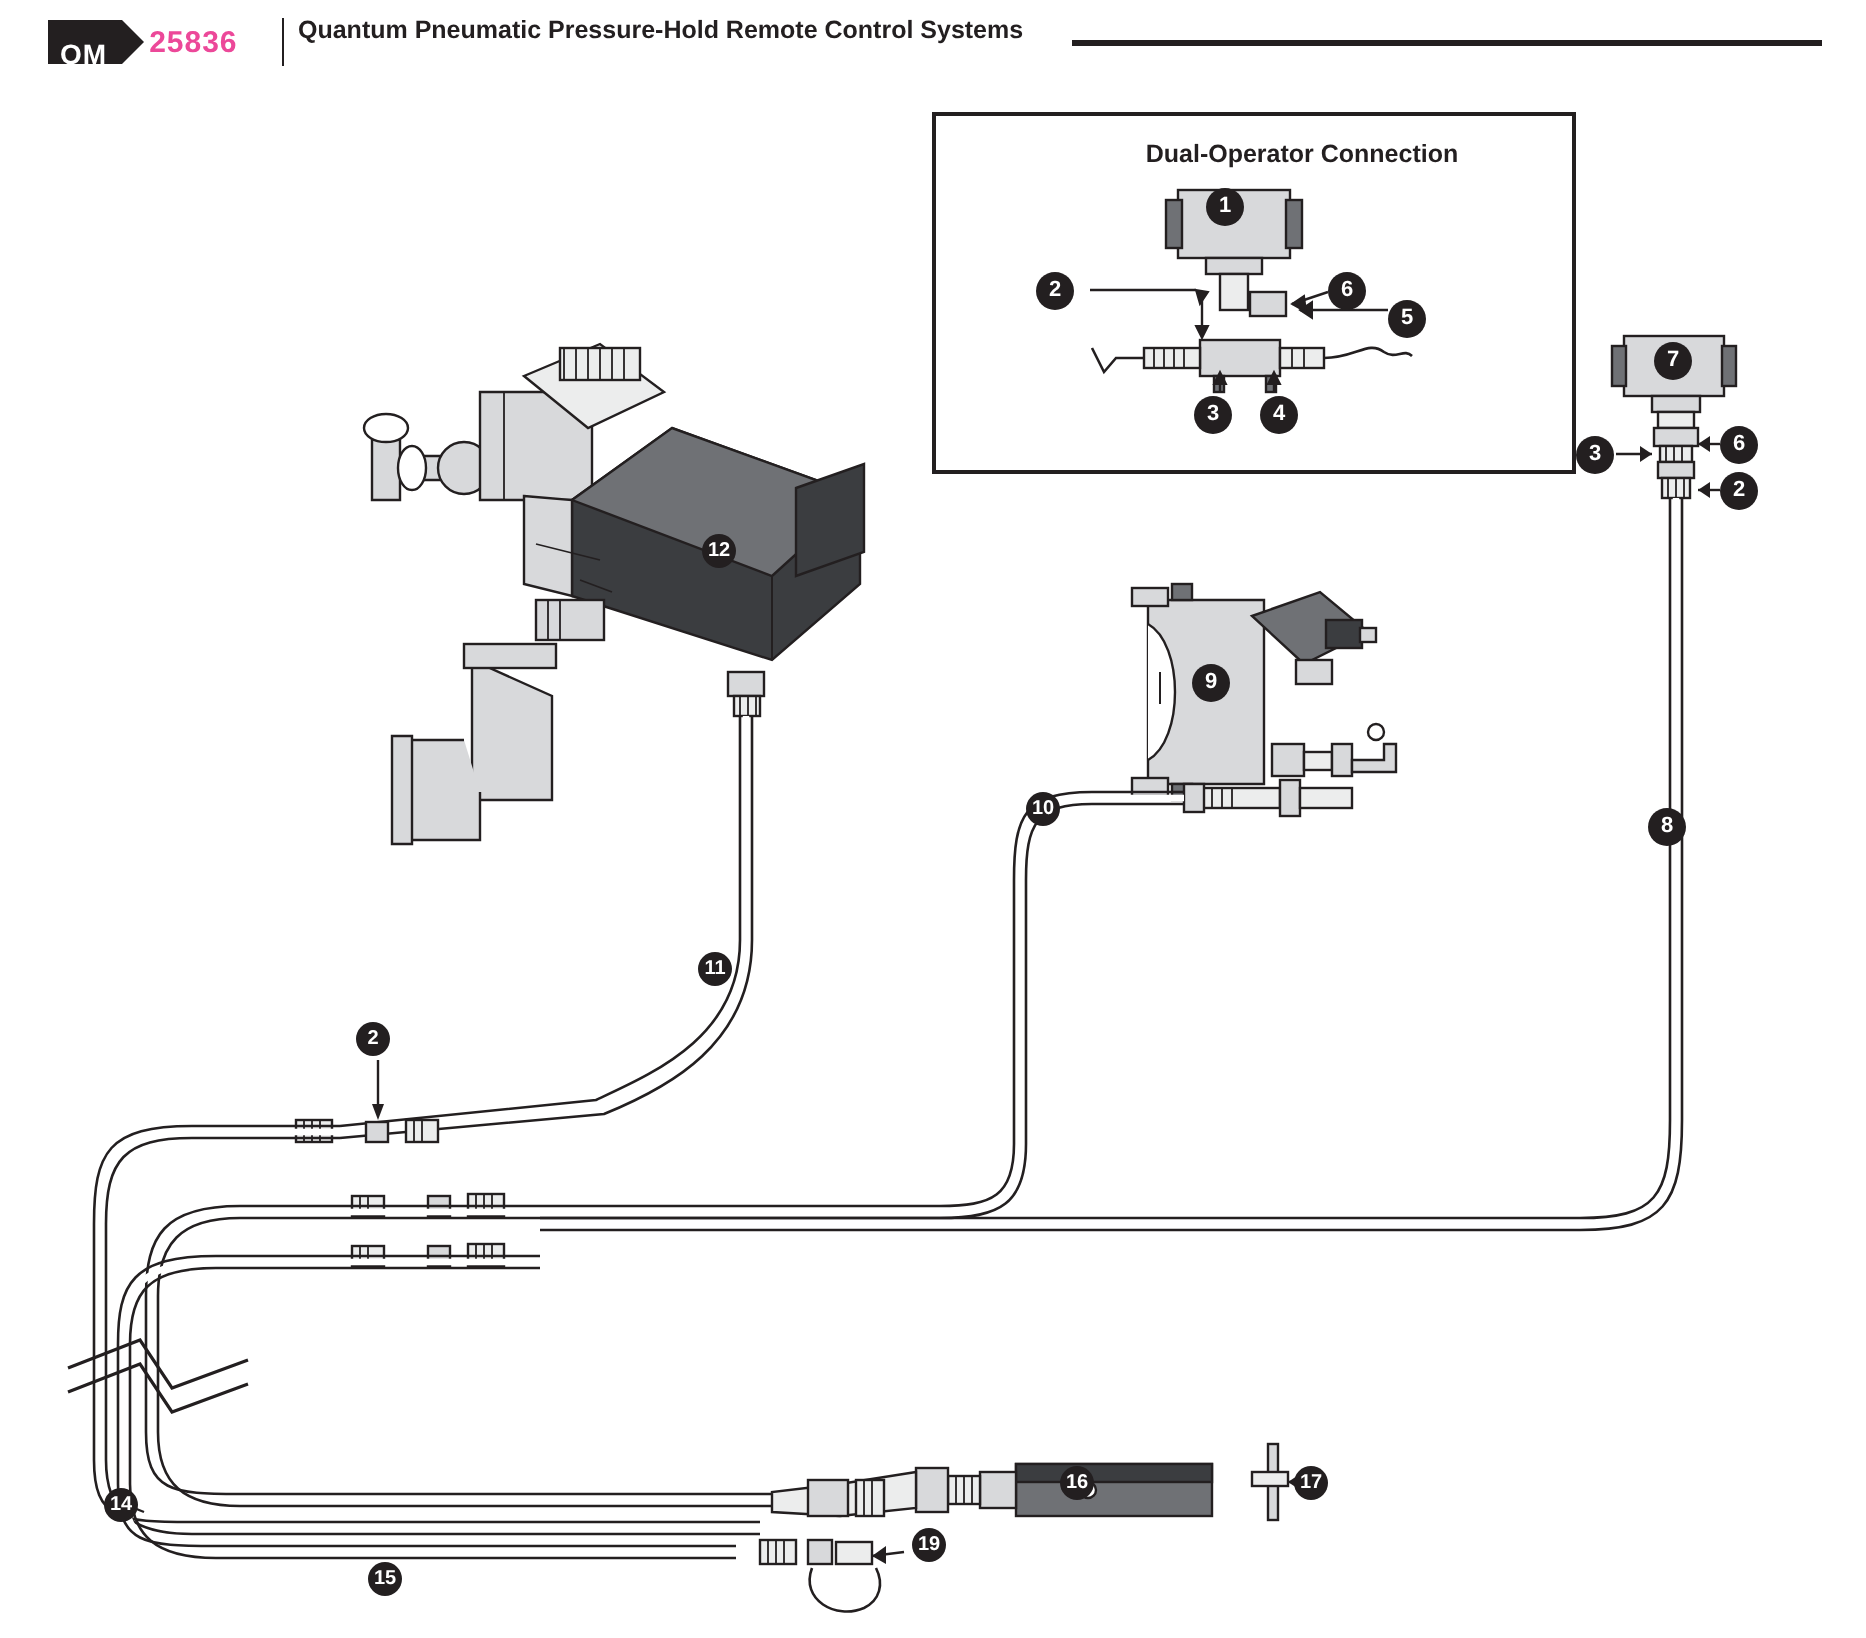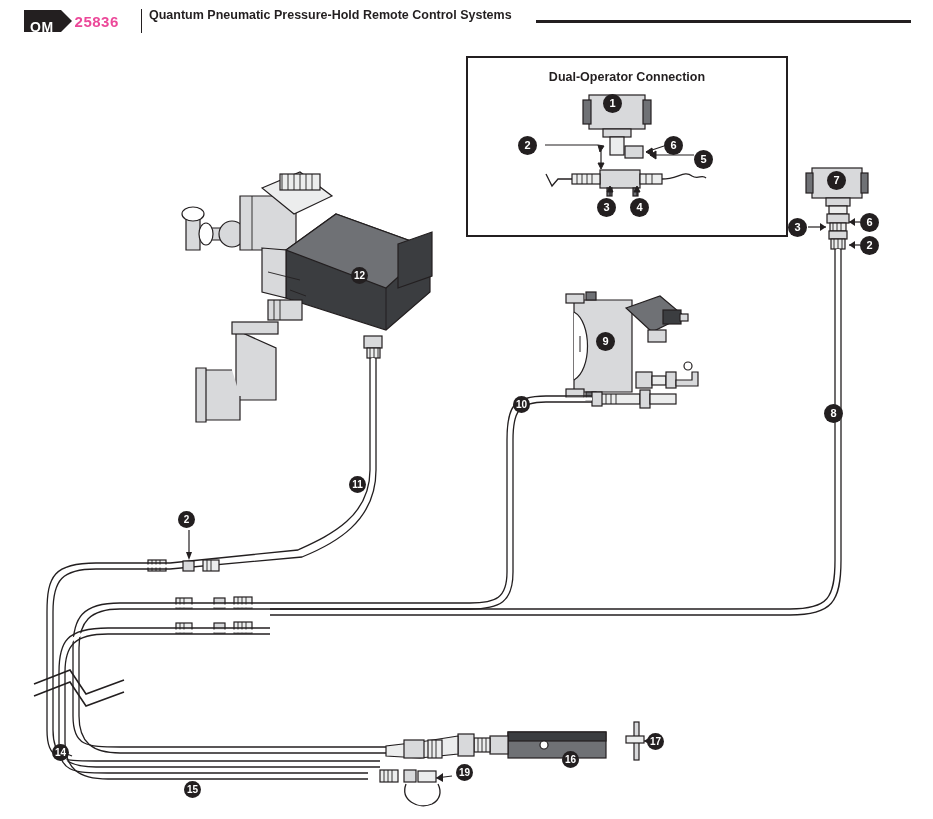--- a/index.html
+++ b/index.html
@@ -102,20 +102,21 @@
   }
   #inset .inset-title {
     position: absolute;
     left: 0;
     top: 12px;
     width: 318px;
     text-align: center;
     font-size: 12.5px;
     font-weight: bold;
     color: #231f20;
+    padding-left: 24px;
   }
 
   
   .callout {
     position: absolute;
     width: 19px;
     height: 19px;
     border-radius: 50%;
     background: #231f20;
     color: #ffffff;
@@ -437,17 +438,17 @@
   <div class="callout" style="left:860px;top:213px;"><span>6</span></div>
   <div class="callout" style="left:827px;top:171px;"><span>7</span></div>
   <div class="callout" style="left:824px;top:404px;"><span>8</span></div>
   <div class="callout" style="left:596px;top:332px;"><span>9</span></div>
   <div class="callout sm" style="left:513px;top:396px;"><span>10</span></div>
   <div class="callout sm" style="left:349px;top:476px;"><span>11</span></div>
   <div class="callout sm" style="left:351px;top:267px;"><span>12</span></div>
   <div class="callout sm" style="left:178px;top:511px;"><span>2</span></div>
   <div class="callout sm" style="left:52px;top:744px;"><span>14</span></div>
   <div class="callout sm" style="left:184px;top:733px;margin-top:48px;"><span>15</span></div>
-  <div class="callout sm" style="left:562px;top:733px;margin-top:18px;"><span>16</span></div>
+  <div class="callout sm" style="left:530px;top:733px;"><span>16</span></div>
   <div class="callout sm" style="left:632px;top:733px;margin-left:15px;"><span>17</span></div>
   <div class="callout sm" style="left:456px;top:764px;"><span>19</span></div>
 
 </div>
 
 </body></html>

